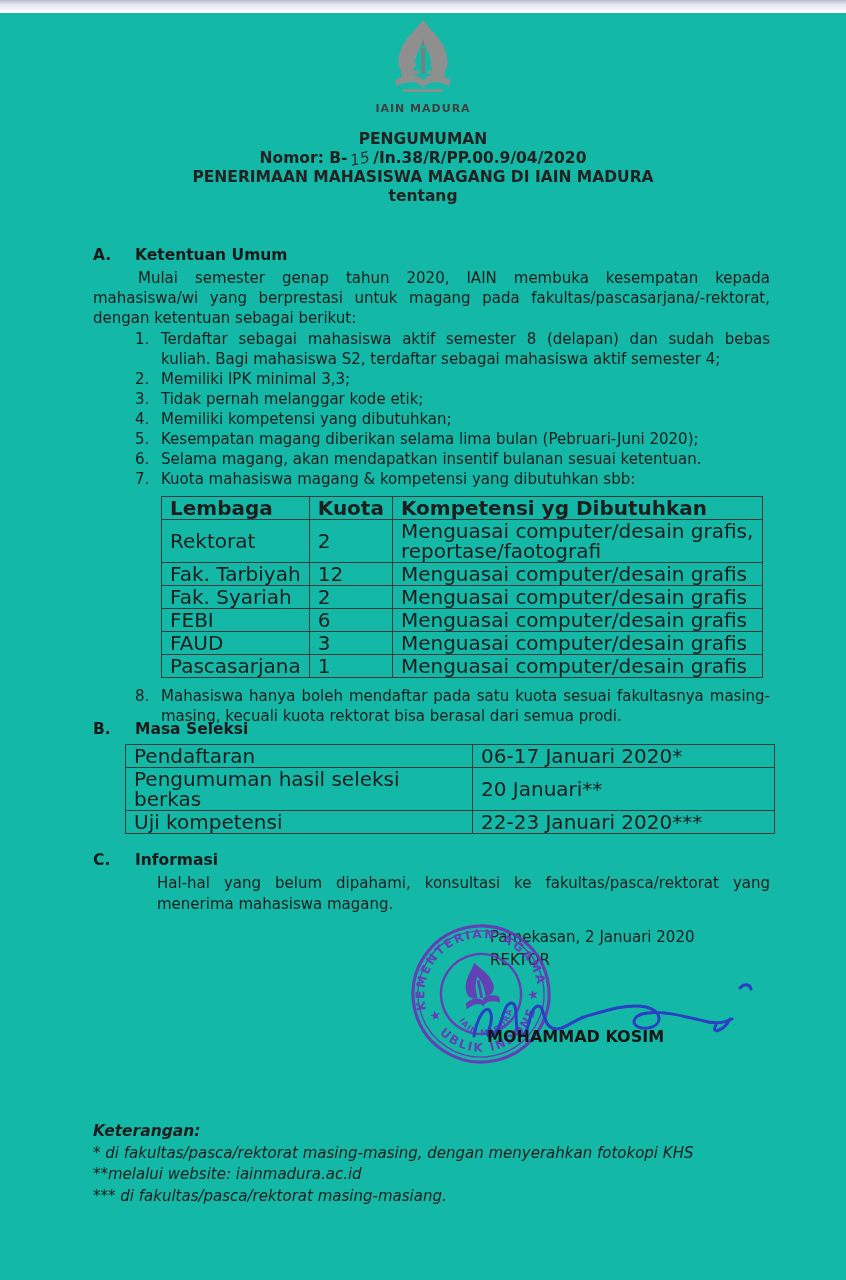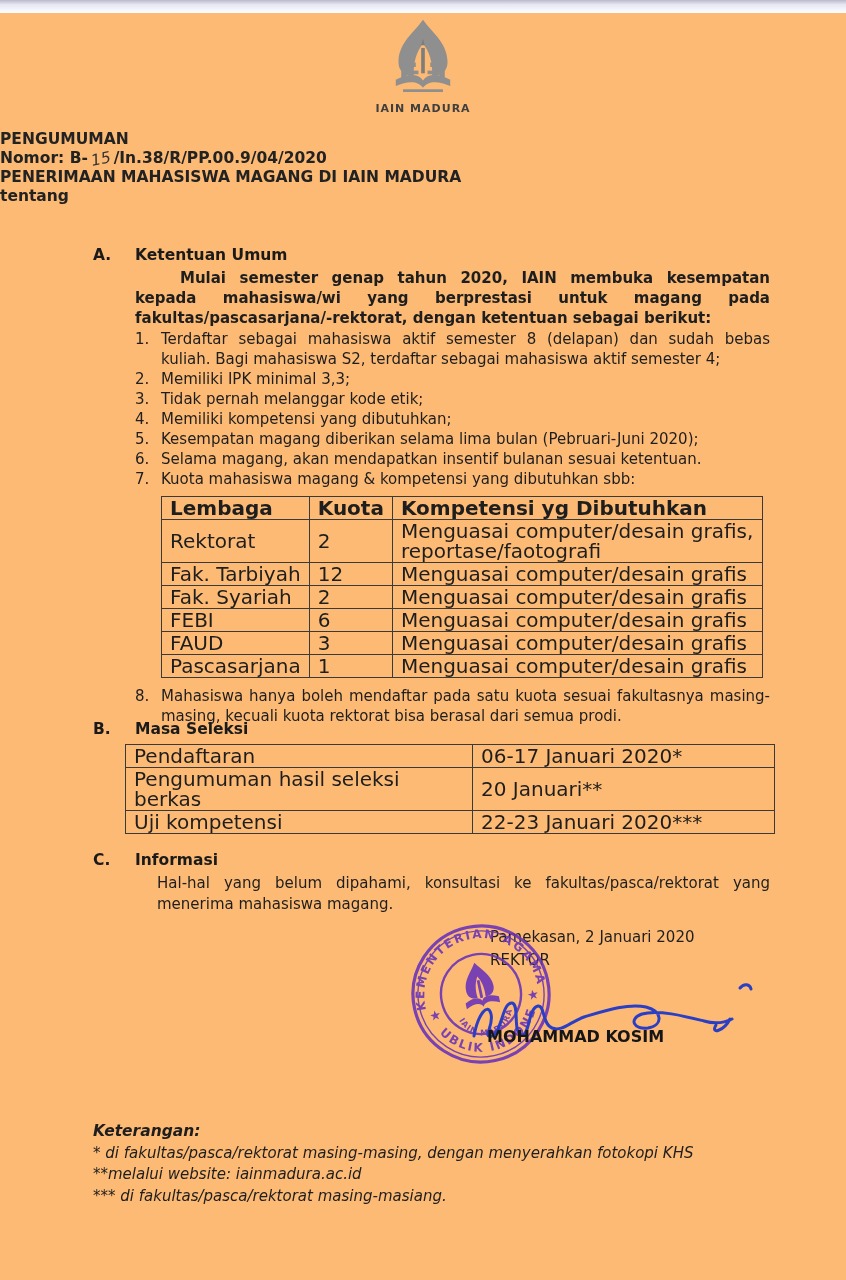--- a/index.html
+++ b/index.html
@@ -1,41 +1,41 @@
 <!DOCTYPE html>
 <html><head>
 <meta charset="utf-8">
 <style>
   html,body{margin:0;padding:0;background:#d8d8d8;}
   .page{
     position:relative; width:846px; height:1280px; margin:0 auto;
-    background:#fdba74; overflow:hidden;
+    background:#14b8a6; overflow:hidden;
     font-family:"DejaVu Sans","Liberation Sans",sans-serif;
     color:#1e1e1e; font-size:15px;
   }
   .scan-band{
     position:absolute; top:0; left:0; width:846px; height:13px;
     background:linear-gradient(#b9b9cc 0%, #e6e6f2 35%, #f5f5fb 75%, #ffffff 100%);
   }
   
   .logo-block{position:absolute; top:18px; left:0; width:846px; text-align:center;}
   .logo-caption{font-size:11px; font-weight:bold; color:#3f3f3f; letter-spacing:1px; margin-top:2px;}
-  .header-block{position:absolute; top:130px; left:0; width:846px; line-height:19px;}
+  .header-block{position:absolute; top:130px; left:0; width:846px; text-align:center; line-height:19px;}
   .header-block .hl{font-weight:bold; font-size:15.5px; color:#222;}
   .hand{
     display:inline-block; font-style:italic; font-weight:normal;
     transform:rotate(-12deg) translateY(1px); padding:0 3px; color:#333;
   }
   
   .section{position:absolute; left:93px; width:677px;}
   .sec-a{top:246px;} .sec-b{top:720px;} .sec-c{top:851px;}
   .sec-head{display:flex; font-weight:bold; font-size:15.5px; color:#1a1a1a; margin-bottom:4px;}
   .sec-label{width:42px; flex:none;}
   .intro{
-    margin-left:42px; text-align:justify; line-height:20px; text-indent:45px;font-weight:bold;
+    text-align:justify; line-height:20px; text-indent:45px;
   }
   .num-list{margin-left:42px; margin-top:1px;}
   .num-item{display:flex; line-height:20px;}
   .num-item .n{width:26px; flex:none;}
   .num-item .t{flex:1; text-align:justify;}
   table{border-collapse:collapse; font-size:20px; color:#1e1e1e;}
   td,th{border:1px solid #3a3a3a; padding:1px 8px; vertical-align:middle; text-align:left; line-height:20px;}
   th{font-weight:bold;}
   .quota-table{margin:7px 0 8px 68px; width:602px;}
   .quota-table .c0{width:128px;} .quota-table .c1{width:58px;}

